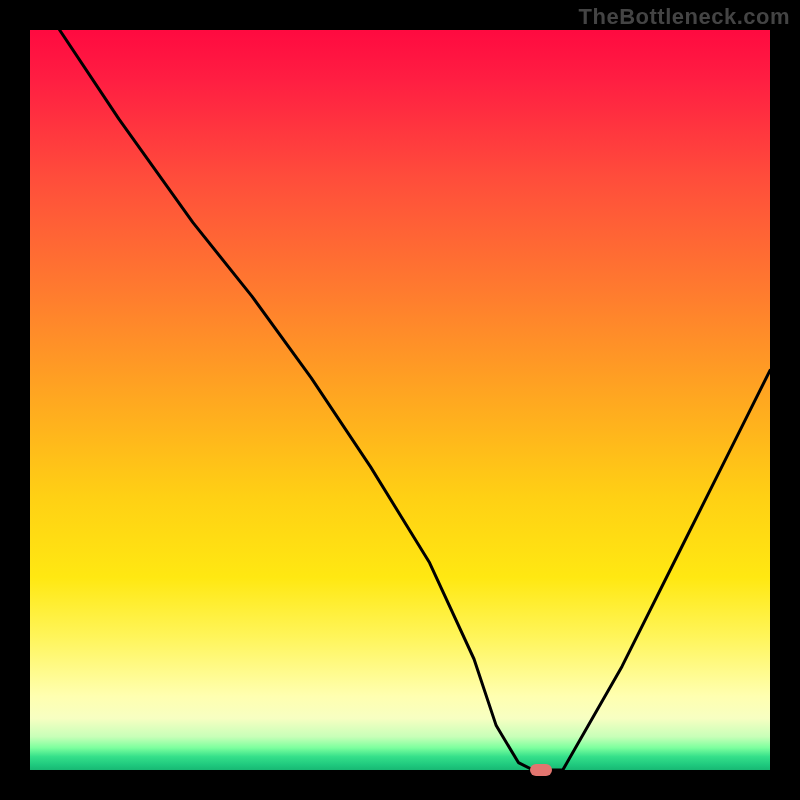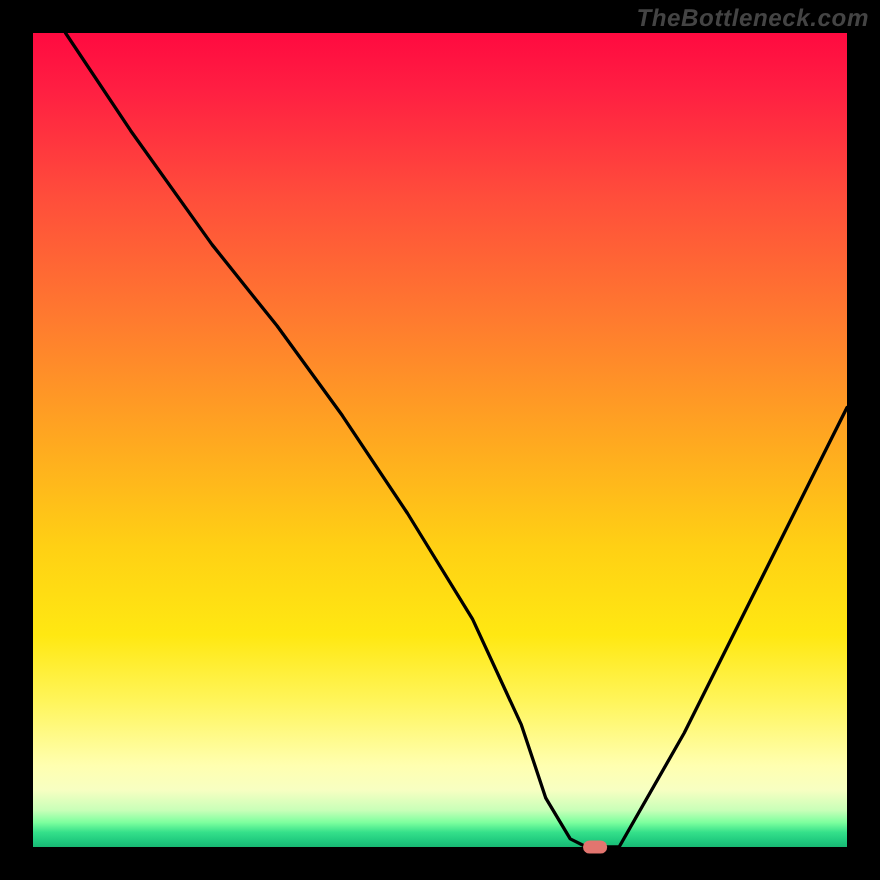--- a/index.html
+++ b/index.html
@@ -8,21 +8,20 @@
     width: 800px;
     height: 800px;
     background: #000000;
     overflow: hidden;
     font-family: Arial, Helvetica, sans-serif;
   }
   .frame {
     position: relative;
     width: 800px;
     height: 648px;
-    font-style: italic;
   }
   .watermark {
     position: absolute;
     top: 4px;
     right: 10px;
     color: #444444;
     font-size: 22px;
     font-weight: 600;
     letter-spacing: 0.5px;
     z-index: 10;

